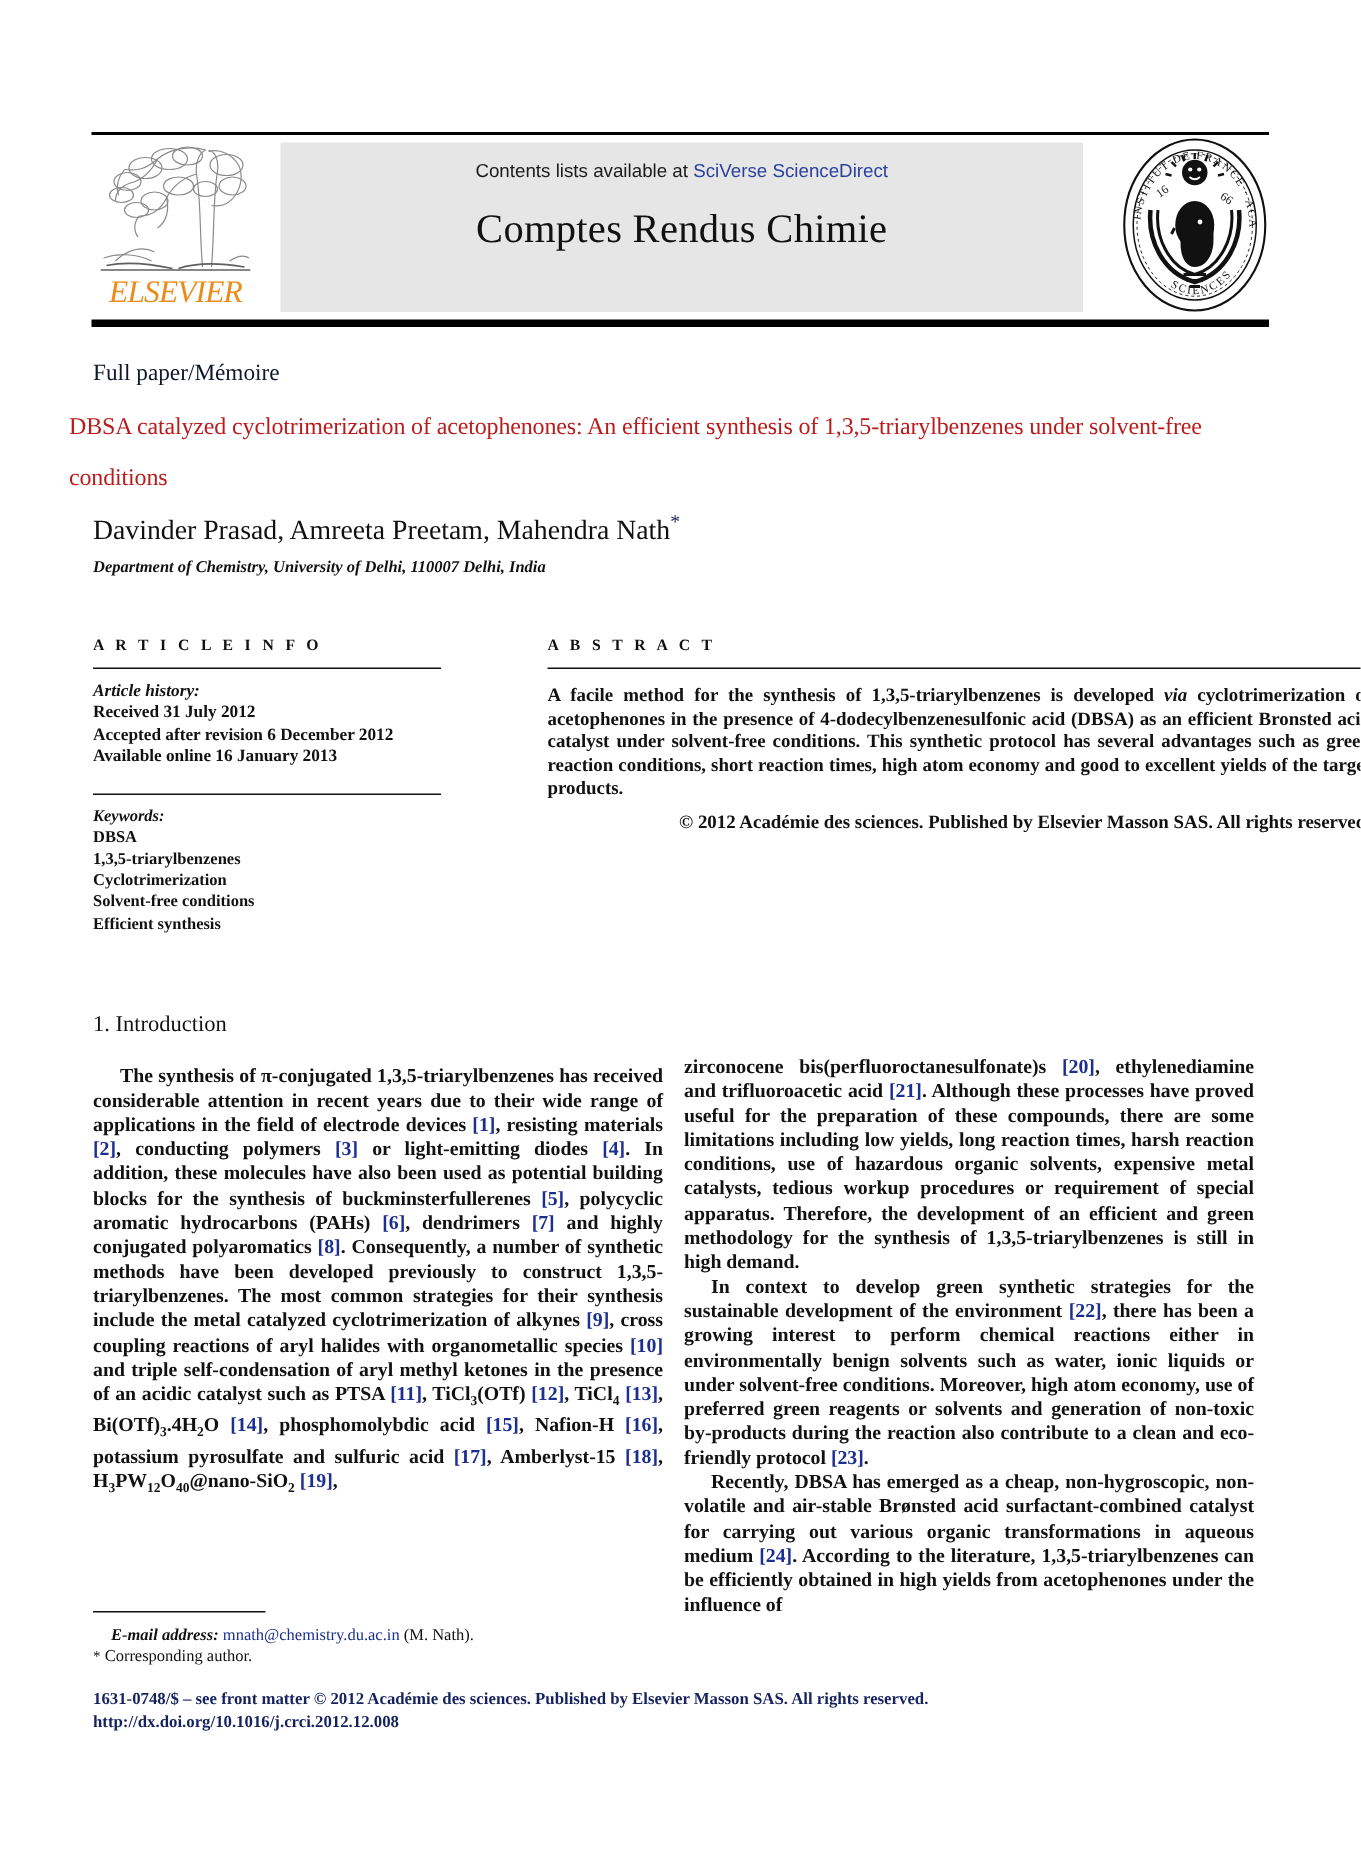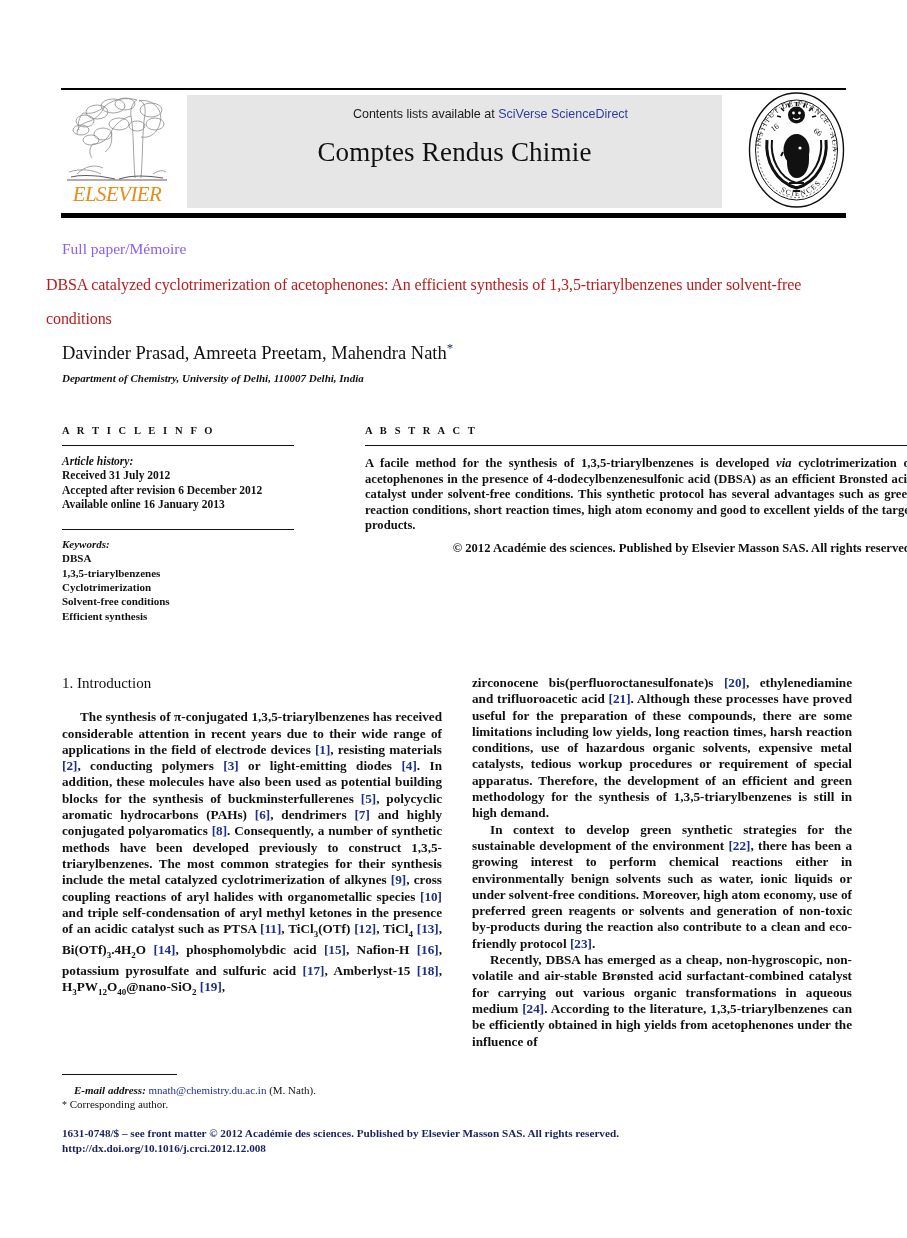--- a/index.html
+++ b/index.html
@@ -61,21 +61,20 @@
     background: #e6e6e6;
   }
   .banner-contents {
     position: absolute;
     left: 0; top: 12px;
     width: 535px;
     text-align: center;
     font-family: "Liberation Sans", sans-serif;
     font-size: 12.5px;
     color: #1a1a1a;
-    padding-left: 36px;
   }
   .banner-contents .sd-link {
     color: #2b3f9e;
   }
   .banner-title {
     position: absolute;
     left: 0; top: 42px;
     width: 535px;
     text-align: center;
     font-family: "Liberation Serif", serif;
@@ -121,21 +120,21 @@
     position: absolute;
     left: 686px; top: 2px;
     width: 99px; height: 120px;
   }
 
   
   .paper-type {
     position: absolute;
     left: 62px; top: 240px;
     font-size: 15.5px;
-    color: #8b5cf6;
+    color: #0f172a;
   }
   .title {
     position: absolute;
     left: 46px; top: 268px;
     width: 790px;
     font-size: 16px;
     line-height: 34px;
     color: #b91c1c;
     letter-spacing: -0.1px;
   }
@@ -234,21 +233,21 @@
     position: absolute;
     top: 675px;
     width: 380px;
     font-size: 13.2px;
     line-height: 16.3px;
     font-weight: bold;
     text-align: justify;
     color: #111;
   }
   .body-col.left  { left: 62px; }
-  .body-col.right { left: 472px; }
+  .body-col.right { left: 456px; margin-top: 28px; }
   .body-col h2 {
     margin: 0 0 18px 0;
     font-size: 15px;
     font-weight: normal;
   }
   .body-col p {
     margin: 0;
     text-indent: 18px;
   }
   .body-col p + p { margin-top: 0; }

